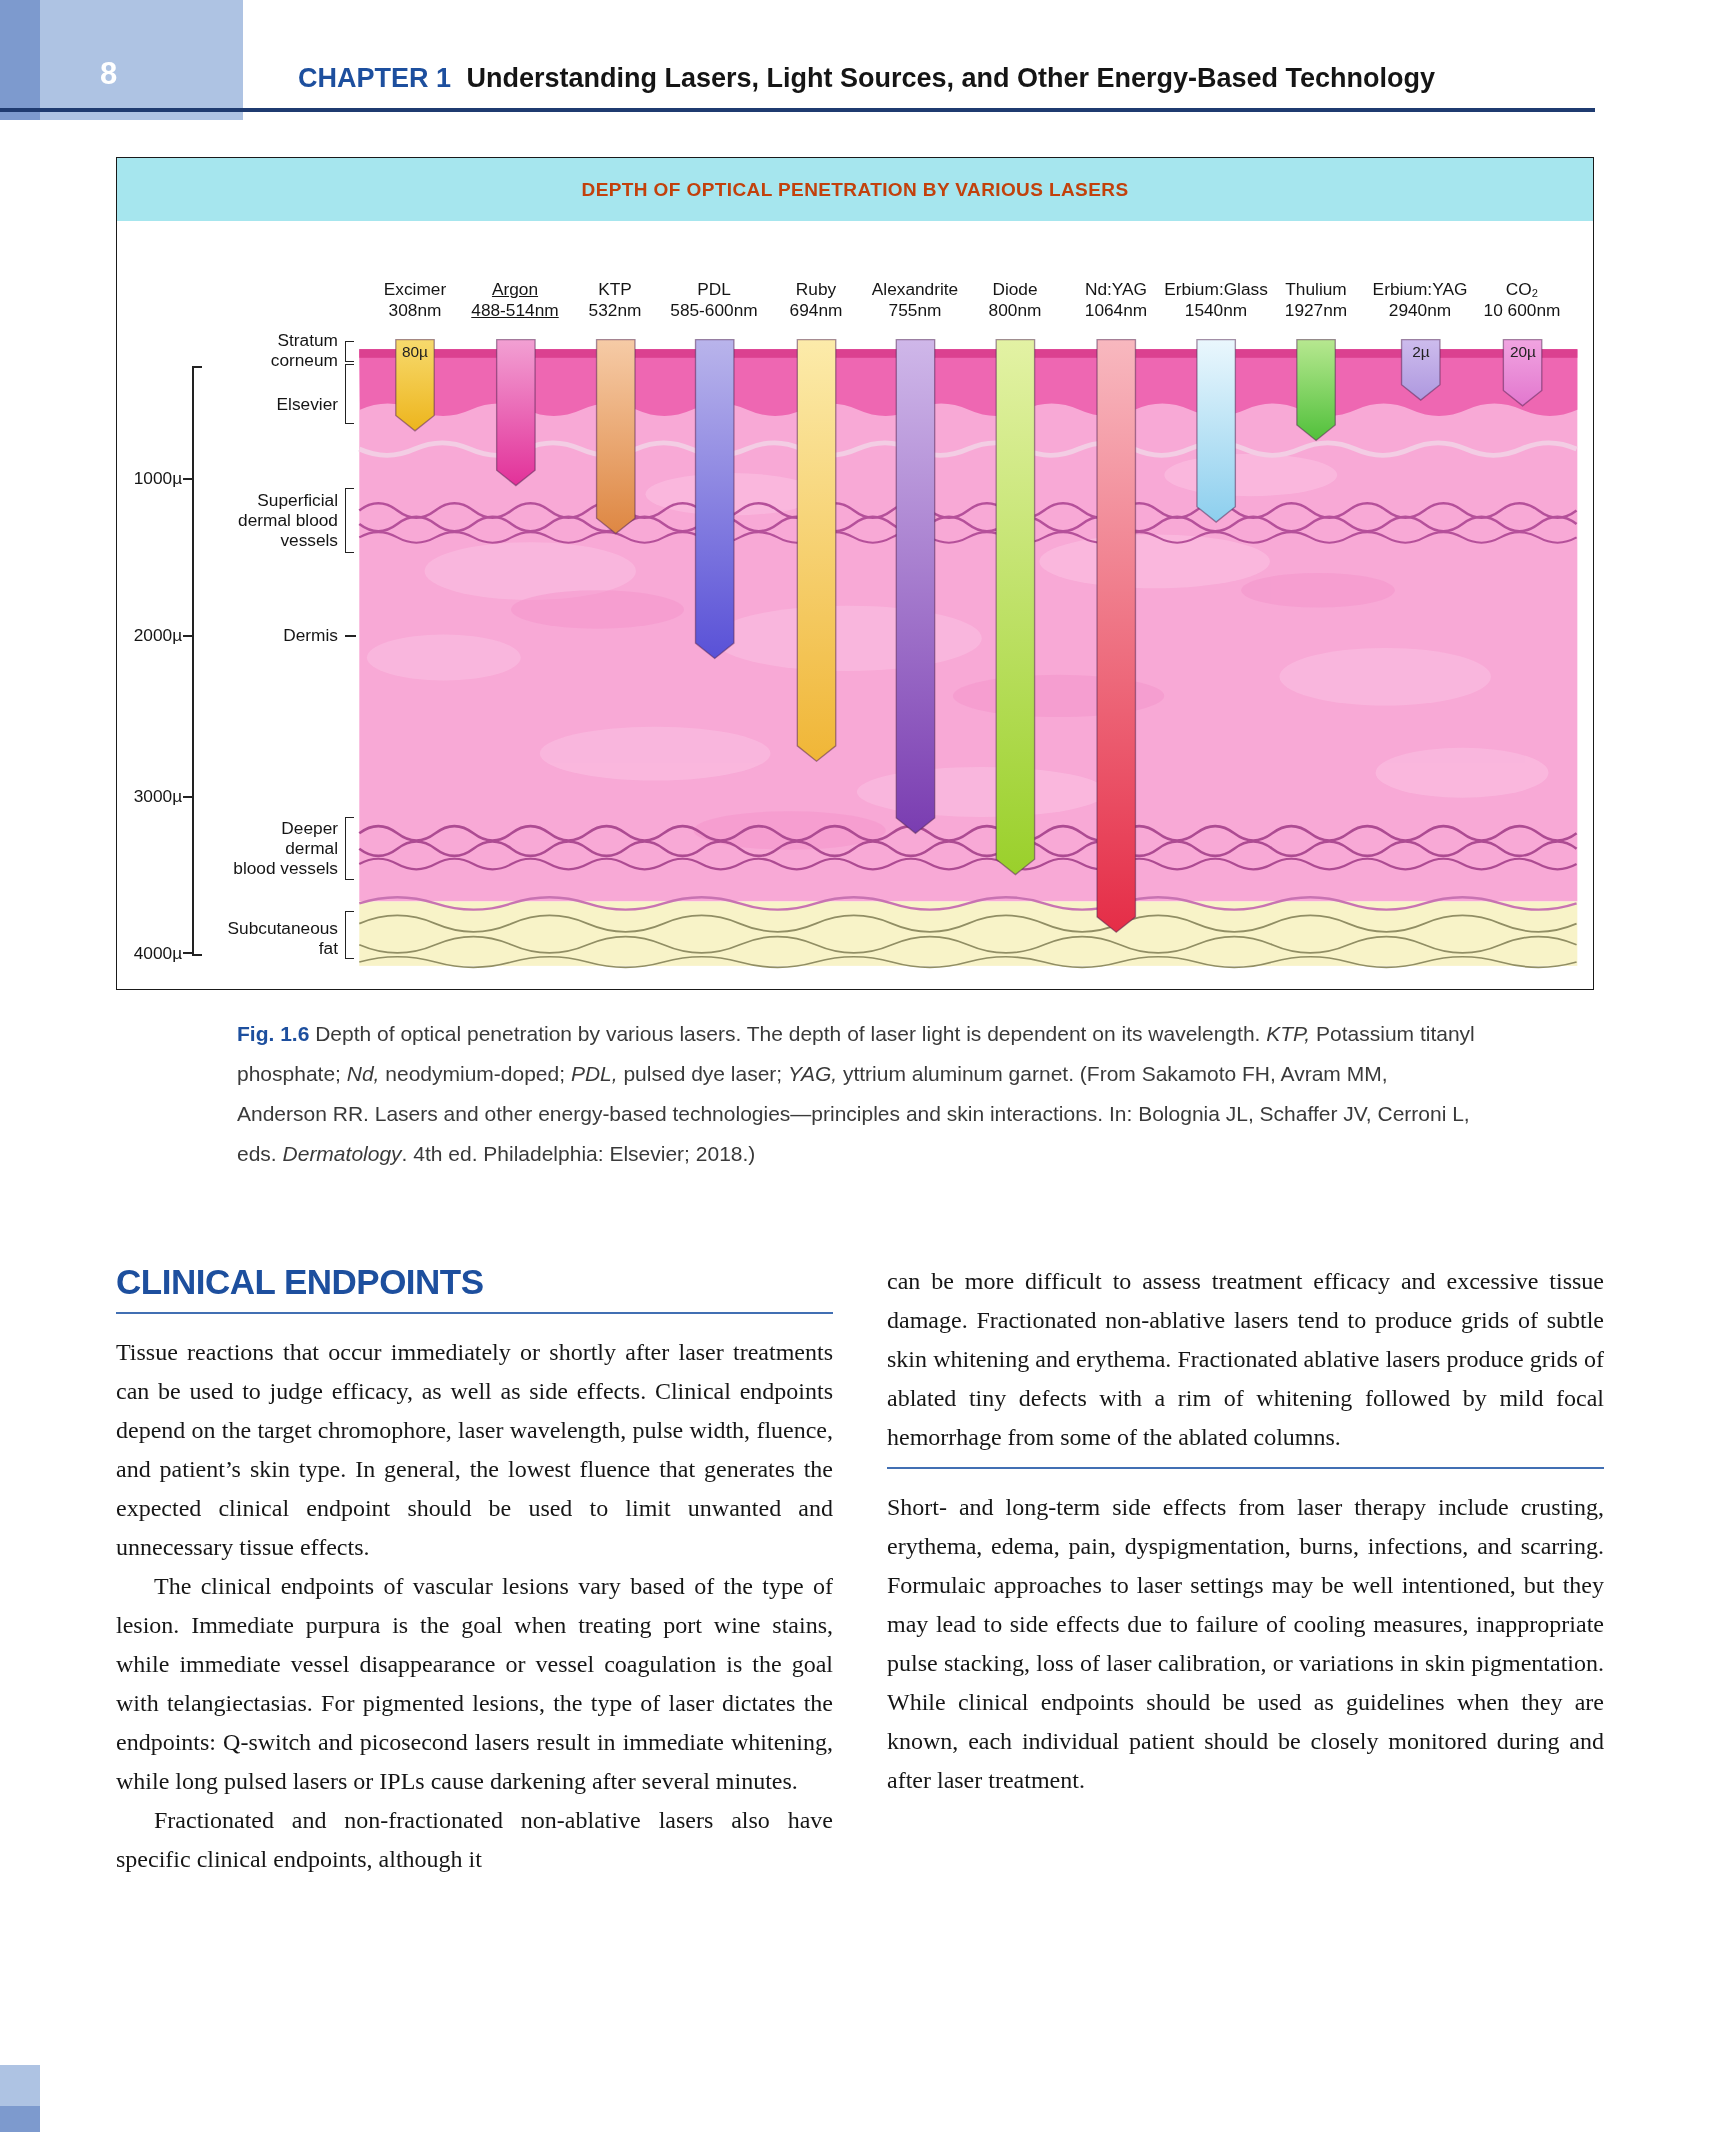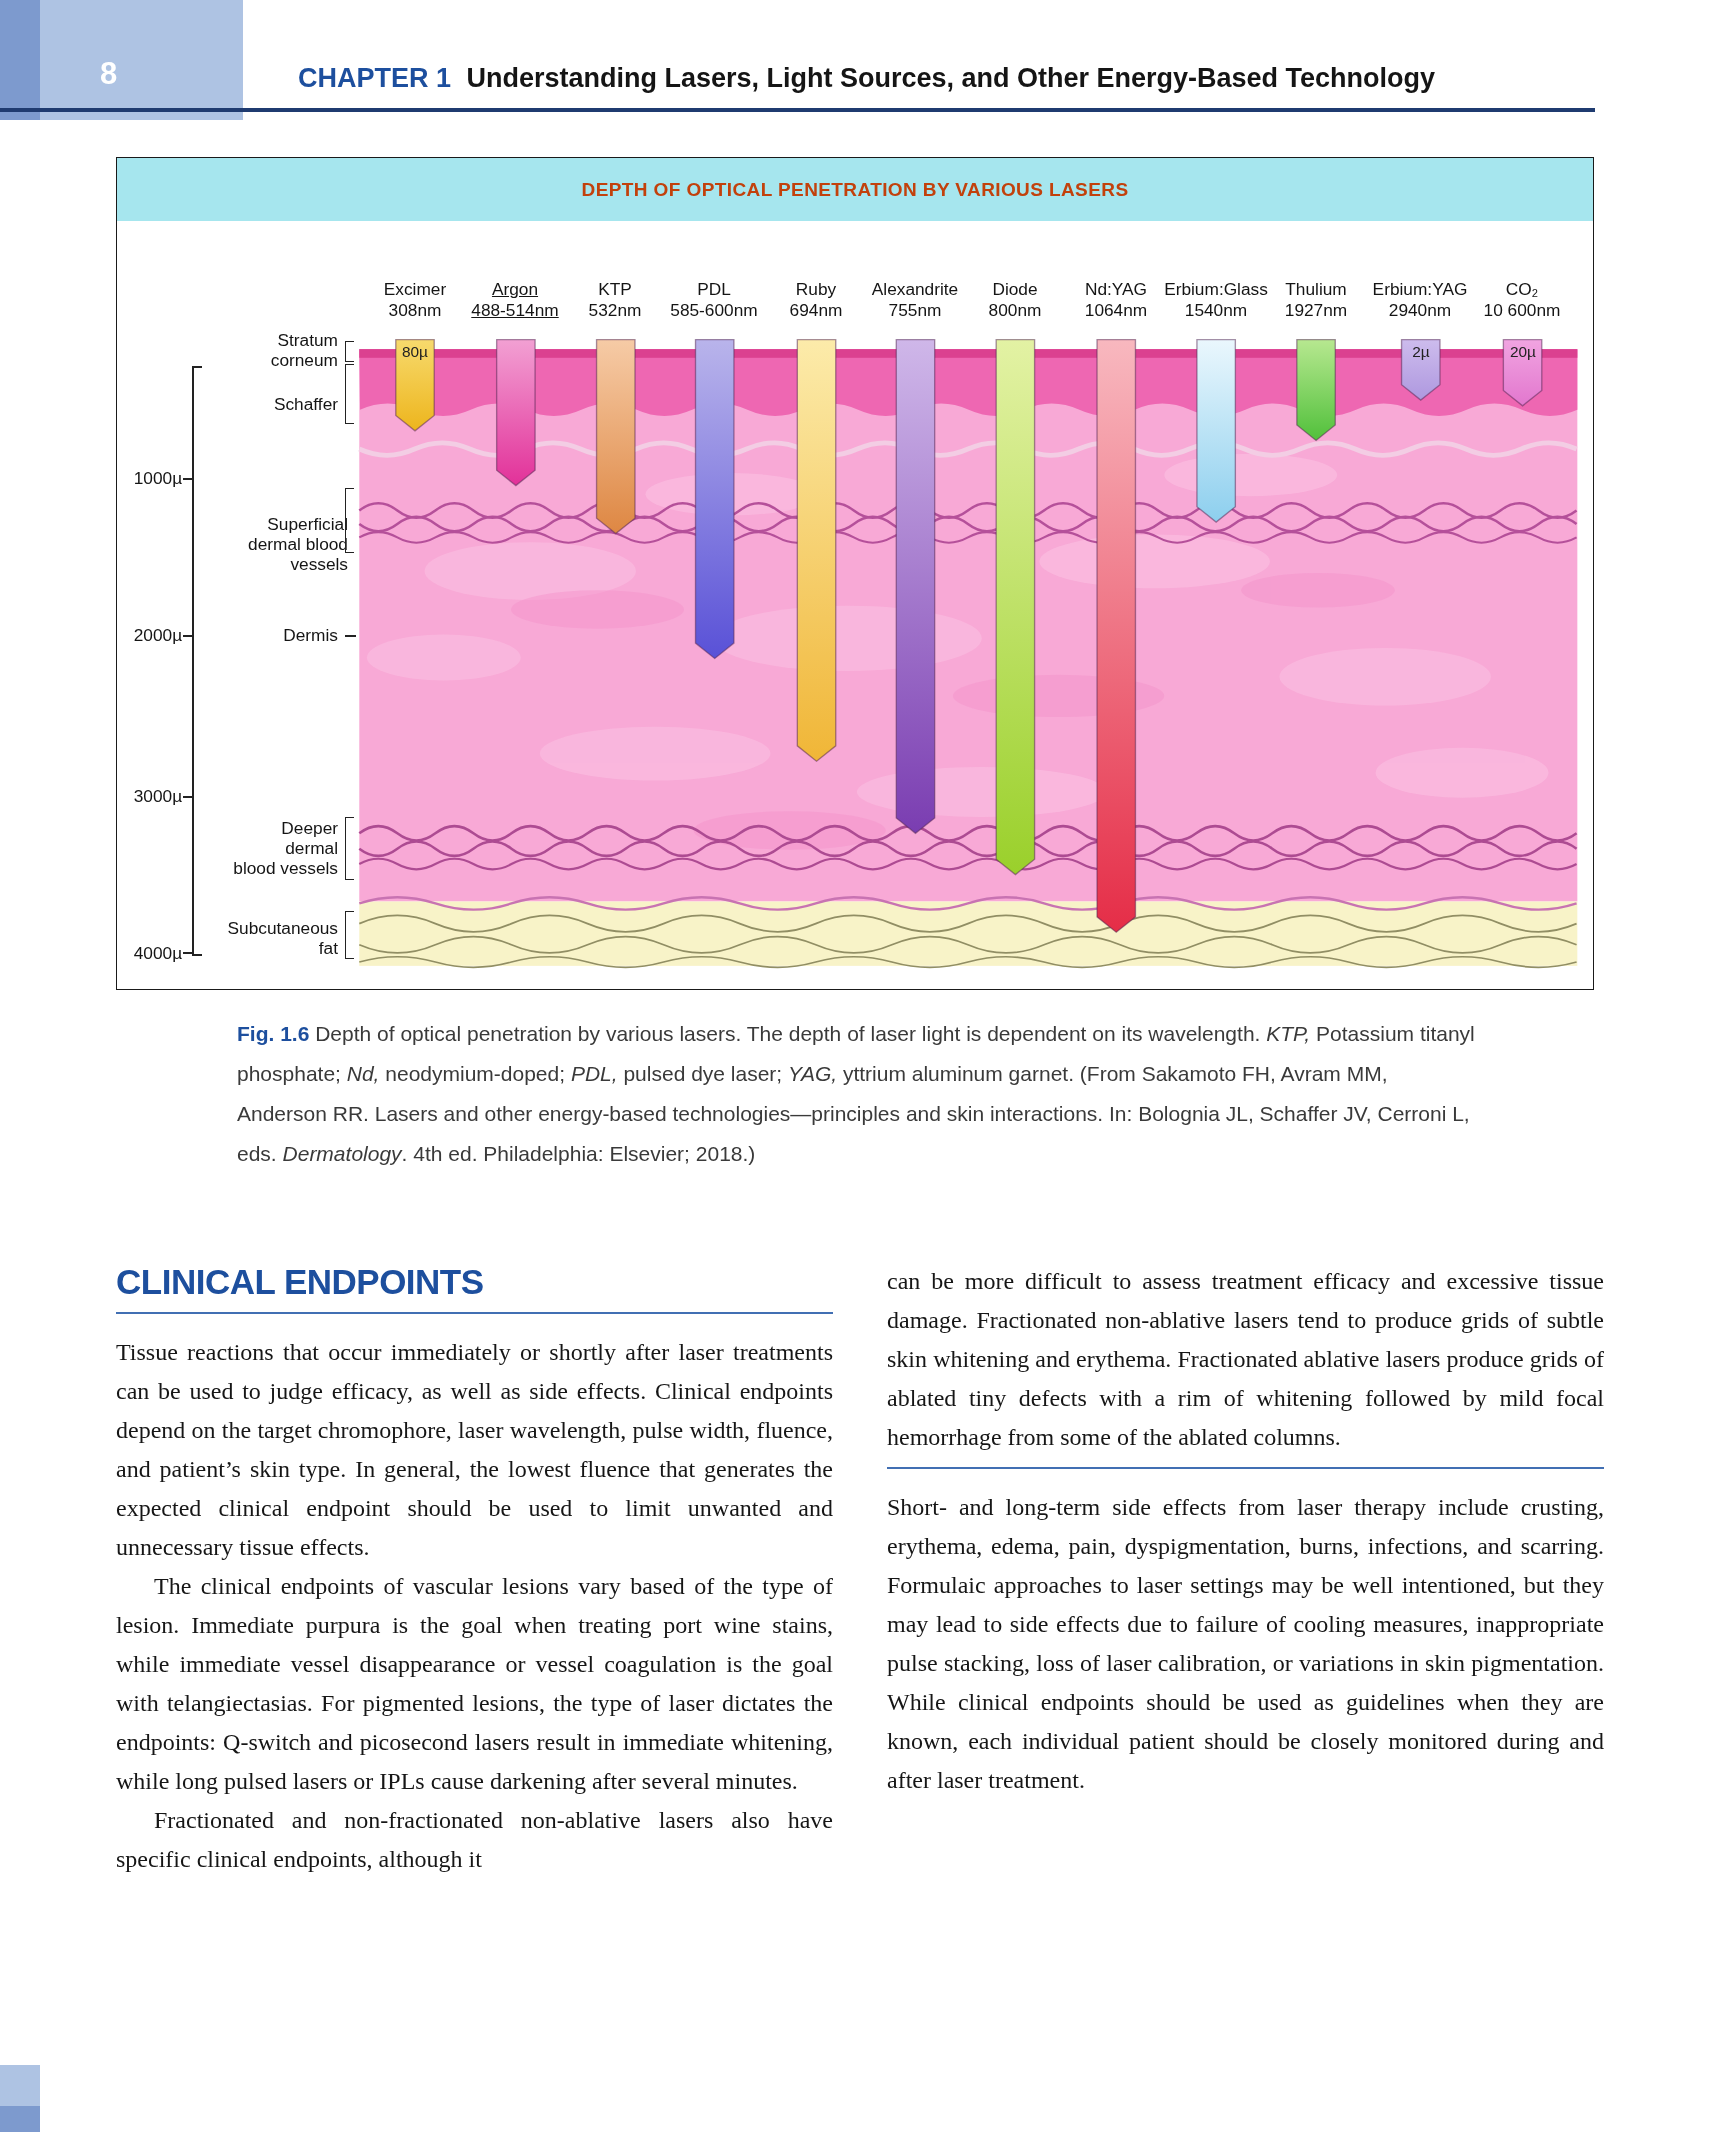--- a/index.html
+++ b/index.html
@@ -244,24 +244,24 @@
         <div class="axis-num" style="left: -1.9px; top: 785px;">4000µ</div>
         <div class="axis-dash" style="left: 66px; top: 794px; width: 8.6px;"></div>
       </div>
     <div id="layer-labels">
         <div class="layer-label" style="top: 172px; left: 0px;">
           <div>Stratum</div>
           <div>corneum</div>
         </div>
         <div class="layer-bracket" style="top: 183px; height: 21px;"></div>
         <div class="layer-label" style="top: 236px; left: 0px;">
-          <div>Schaffer</div>
+          <div>Elsevier</div>
         </div>
         <div class="layer-bracket" style="top: 206px; height: 60px;"></div>
-        <div class="layer-label" style="top: 332px; left: 10px; margin-top: 24px;">
+        <div class="layer-label" style="top: 332px; left: 0px;">
           <div>Superficial</div>
           <div>dermal blood</div>
           <div>vessels</div>
         </div>
         <div class="layer-bracket" style="top: 330px; height: 65px;"></div>
         <div class="layer-label" style="top: 467px; left: 0px;">
           <div>Dermis</div>
         </div>
         <div class="layer-dash" style="top: 477px;"></div>
         <div class="layer-label" style="top: 660px; left: 0px;">

